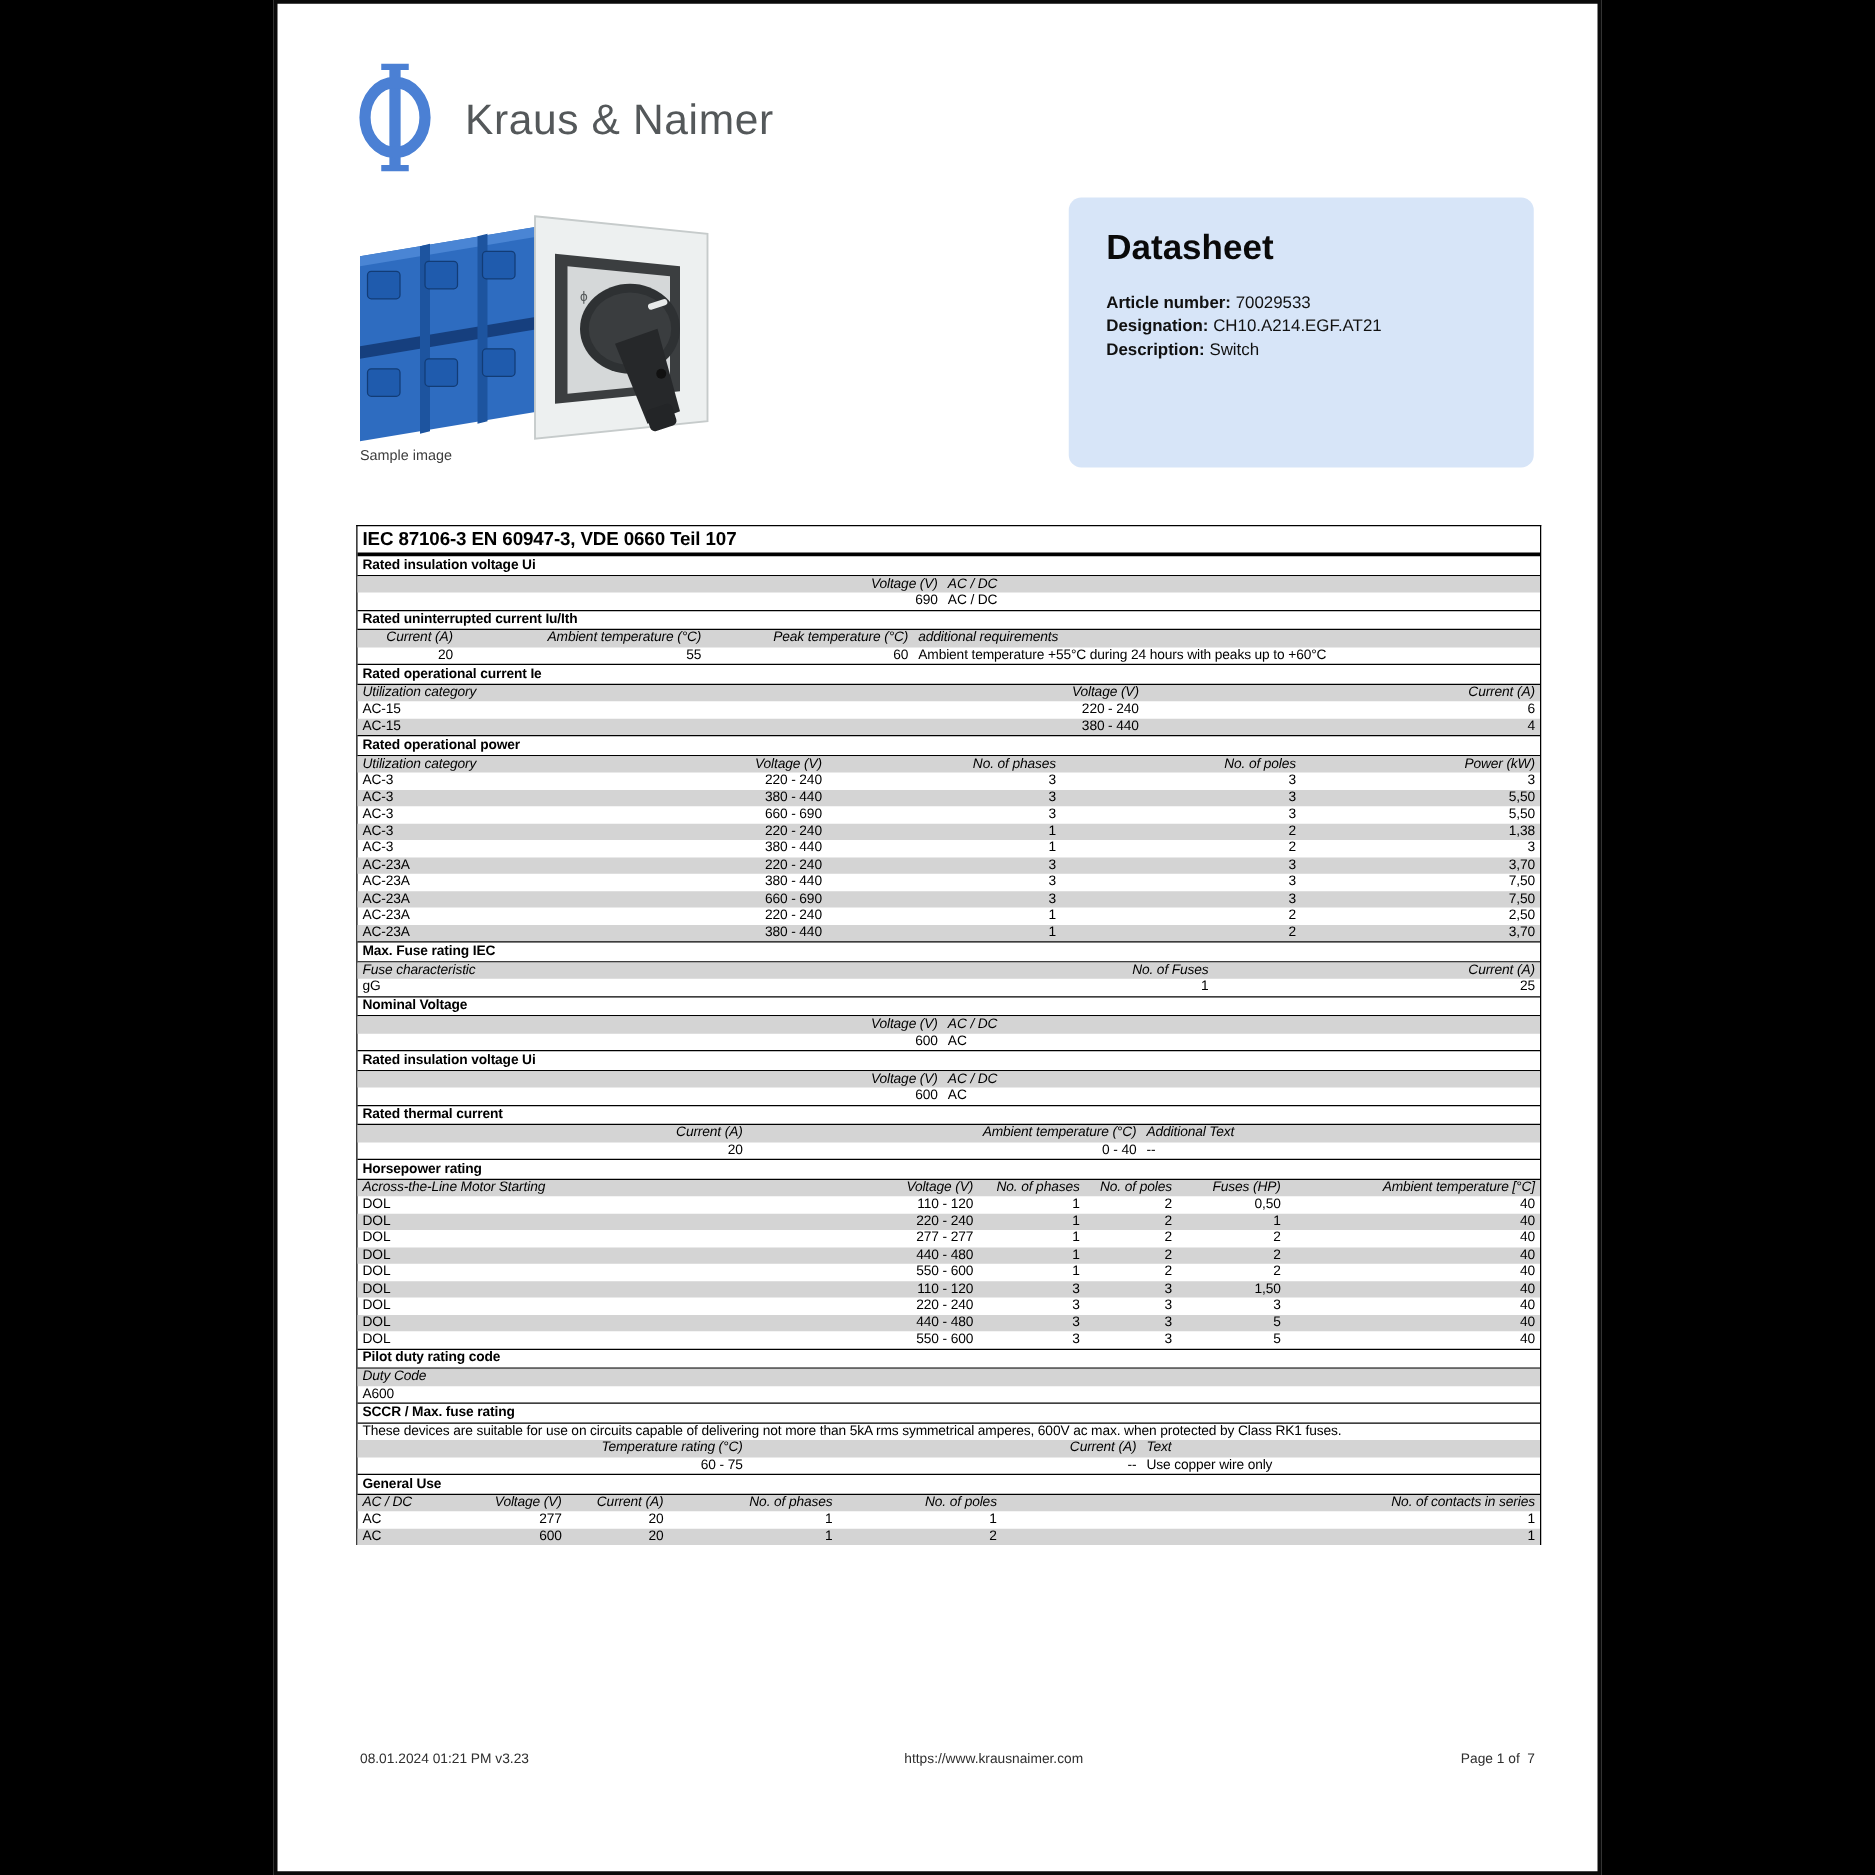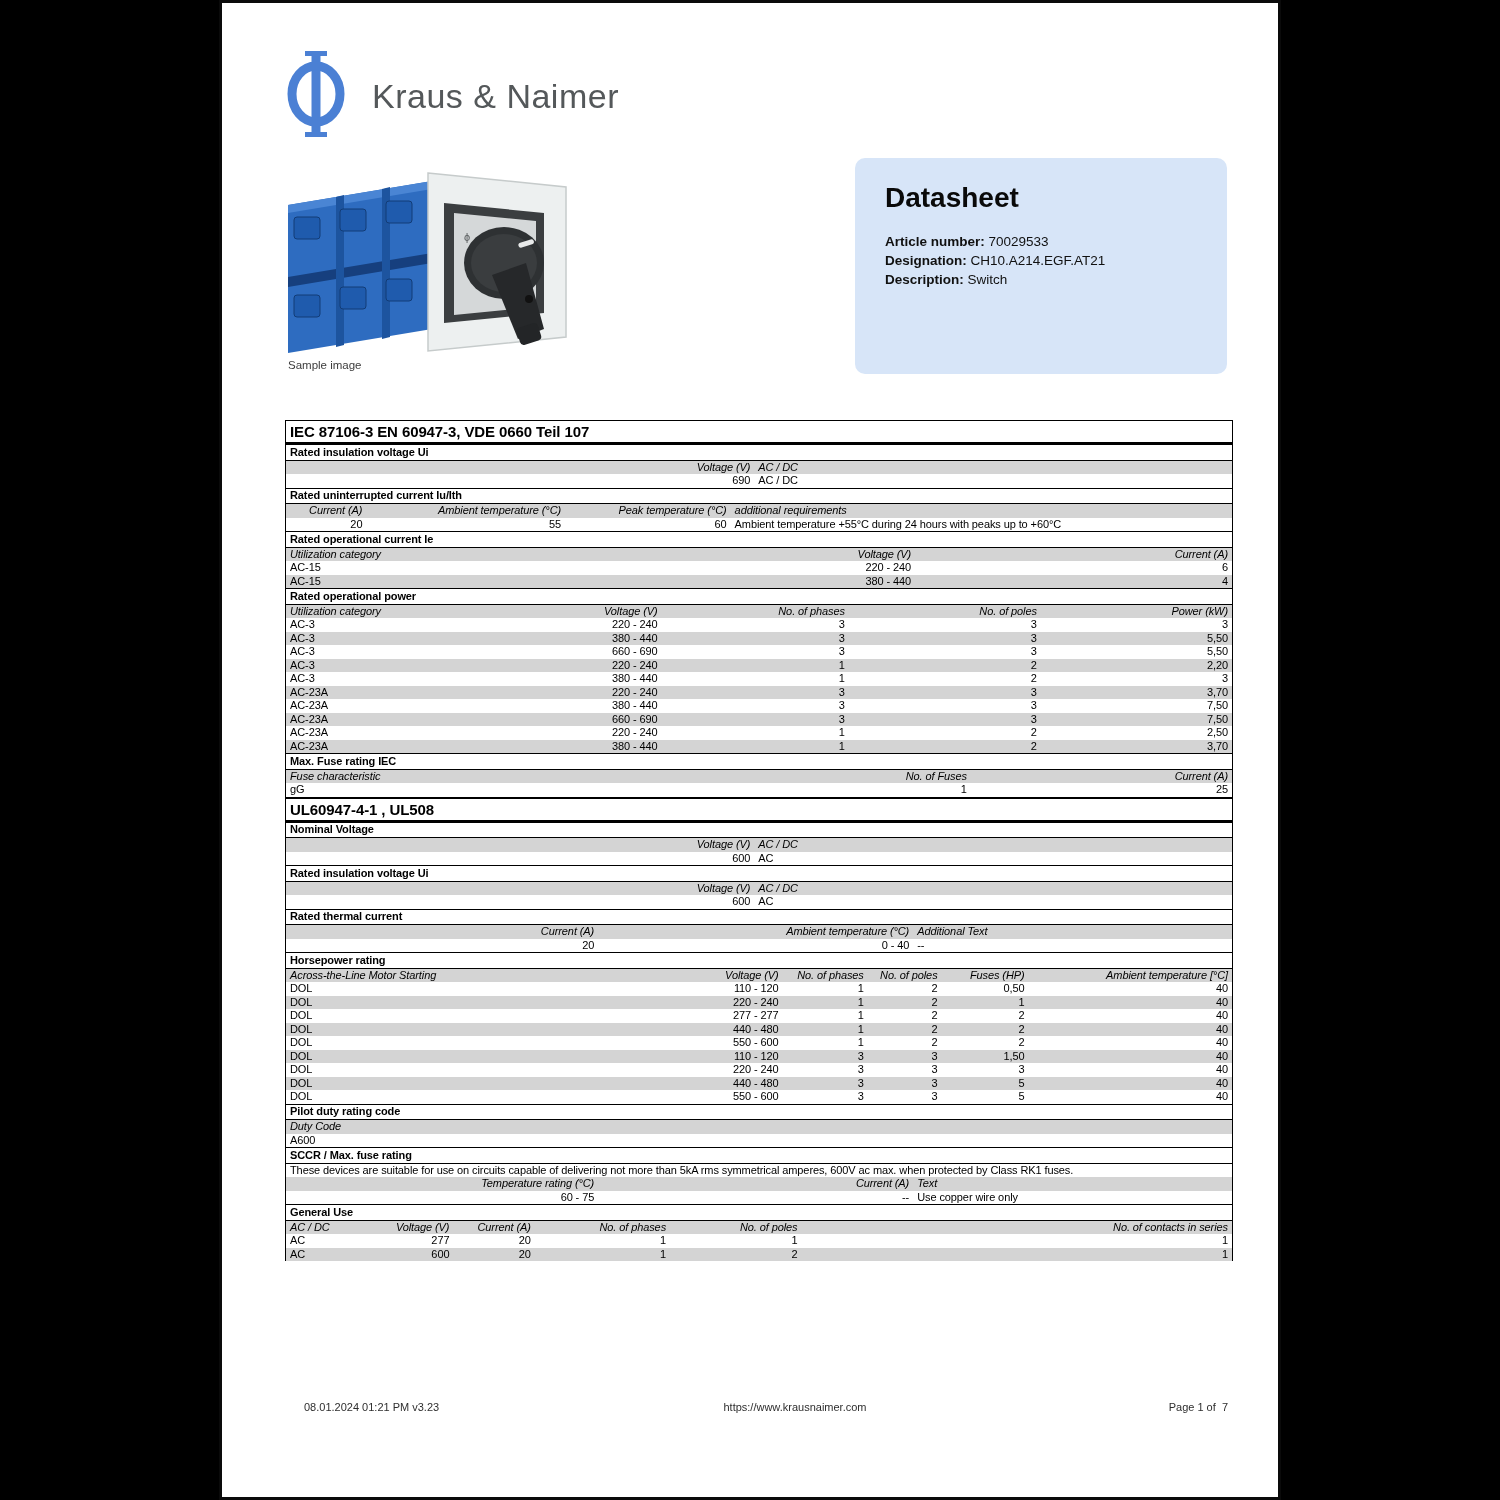--- a/index.html
+++ b/index.html
@@ -45,21 +45,21 @@
     font-weight:700;padding:1.5px 4px;border-top:1.5px solid #000;
     border-bottom:1px solid #000;white-space:nowrap;
   }
   .rw{display:flex;width:100%;}
   .rw .c{padding:1px 4px;box-sizing:border-box;white-space:nowrap;overflow:visible;}
   .hdr{background:#d4d4d4;font-style:italic;}
   .alt{background:#d4d4d4;}
   .ar{text-align:right;}
   .al{text-align:left;}
   
-  .footer-left{position:absolute;left:82px;top:1398px;font-size:11px;color:#2e2e2e;}
+  .footer-left{position:absolute;left:66px;top:1398px;font-size:11px;color:#2e2e2e;}
   .footer-center{position:absolute;left:373px;top:1398px;width:400px;text-align:center;font-size:11px;color:#2e2e2e;}
   .footer-right{position:absolute;right:50px;top:1398px;font-size:11px;color:#2e2e2e;white-space:pre;}
 </style>
 </head>
 <body>
 
 <div class="page">
 
   <div class="logo-icon">
     <svg width="60" height="90" viewBox="0 0 60 90">
@@ -185,21 +185,21 @@
         <div class="c ar" style="width: 14.7%;">660 - 690</div>
         <div class="c ar" style="width: 19.8%;">3</div>
         <div class="c ar" style="width: 20.3%;">3</div>
         <div class="c ar" style="width: 20.2%;">5,50</div>
       </div>
       <div class="rw alt">
         <div class="c al" style="width: 25%;">AC-3</div>
         <div class="c ar" style="width: 14.7%;">220 - 240</div>
         <div class="c ar" style="width: 19.8%;">1</div>
         <div class="c ar" style="width: 20.3%;">2</div>
-        <div class="c ar" style="width: 20.2%;">2,20</div>
+        <div class="c ar" style="width: 20.2%;">1,38</div>
       </div>
       <div class="rw ">
         <div class="c al" style="width: 25%;">AC-3</div>
         <div class="c ar" style="width: 14.7%;">380 - 440</div>
         <div class="c ar" style="width: 19.8%;">1</div>
         <div class="c ar" style="width: 20.3%;">2</div>
         <div class="c ar" style="width: 20.2%;">3</div>
       </div>
       <div class="rw alt">
         <div class="c al" style="width: 25%;">AC-23A</div>
@@ -240,21 +240,20 @@
       <div class="rw hdr">
         <div class="c al" style="width: 50%;">Fuse characteristic</div>
         <div class="c ar" style="width: 22.4%;">No. of Fuses</div>
         <div class="c ar" style="width: 27.6%;">Current (A)</div>
       </div>
       <div class="rw ">
         <div class="c al" style="width: 50%;">gG</div>
         <div class="c ar" style="width: 22.4%;">1</div>
         <div class="c ar" style="width: 27.6%;">25</div>
       </div>
-      <div class="ttl">UL60947-4-1 , UL508</div>
       <div class="sec">Nominal Voltage</div>
       <div class="rw hdr">
         <div class="c ar" style="width: 49.5%;">Voltage (V)</div>
         <div class="c al" style="width: 50.5%;">AC / DC</div>
       </div>
       <div class="rw ">
         <div class="c ar" style="width: 49.5%;">600</div>
         <div class="c al" style="width: 50.5%;">AC</div>
       </div>
       <div class="sec">Rated insulation voltage Ui</div>

